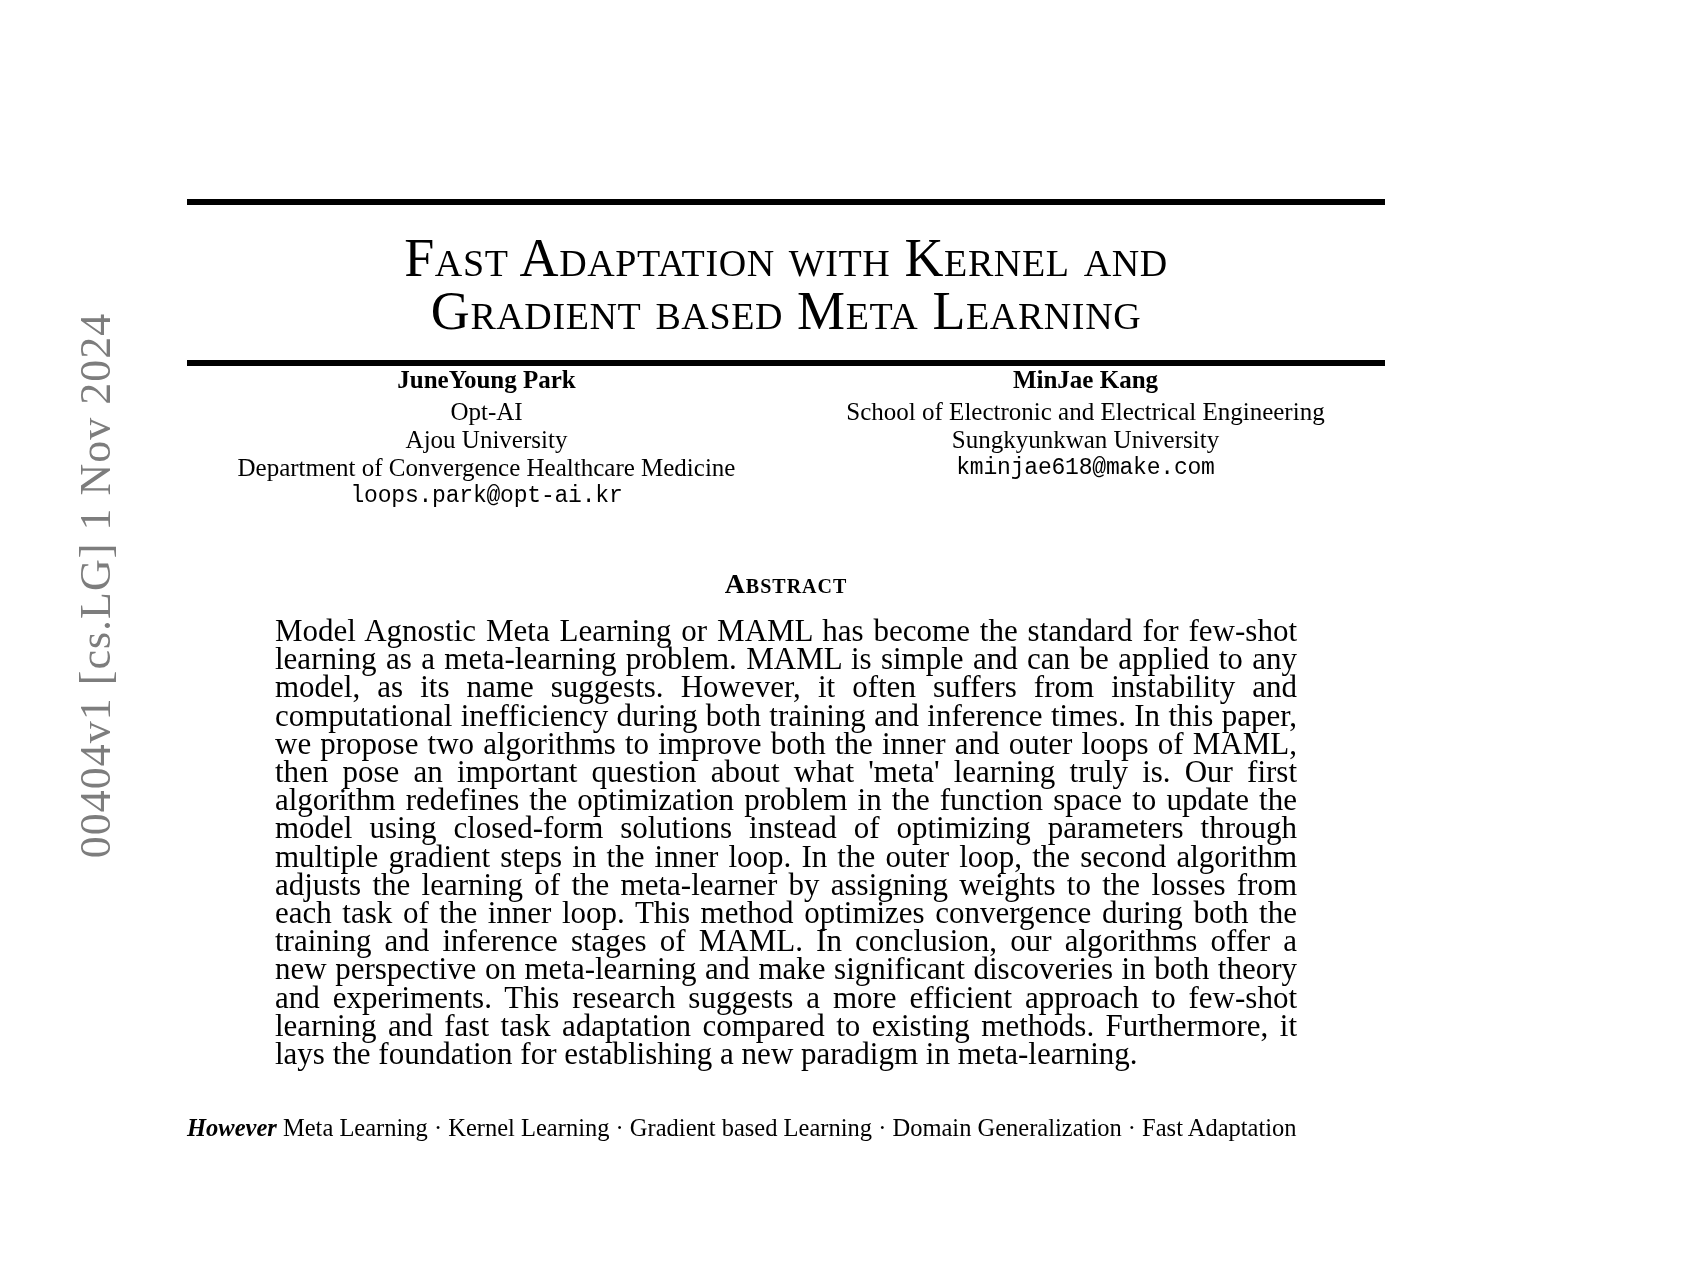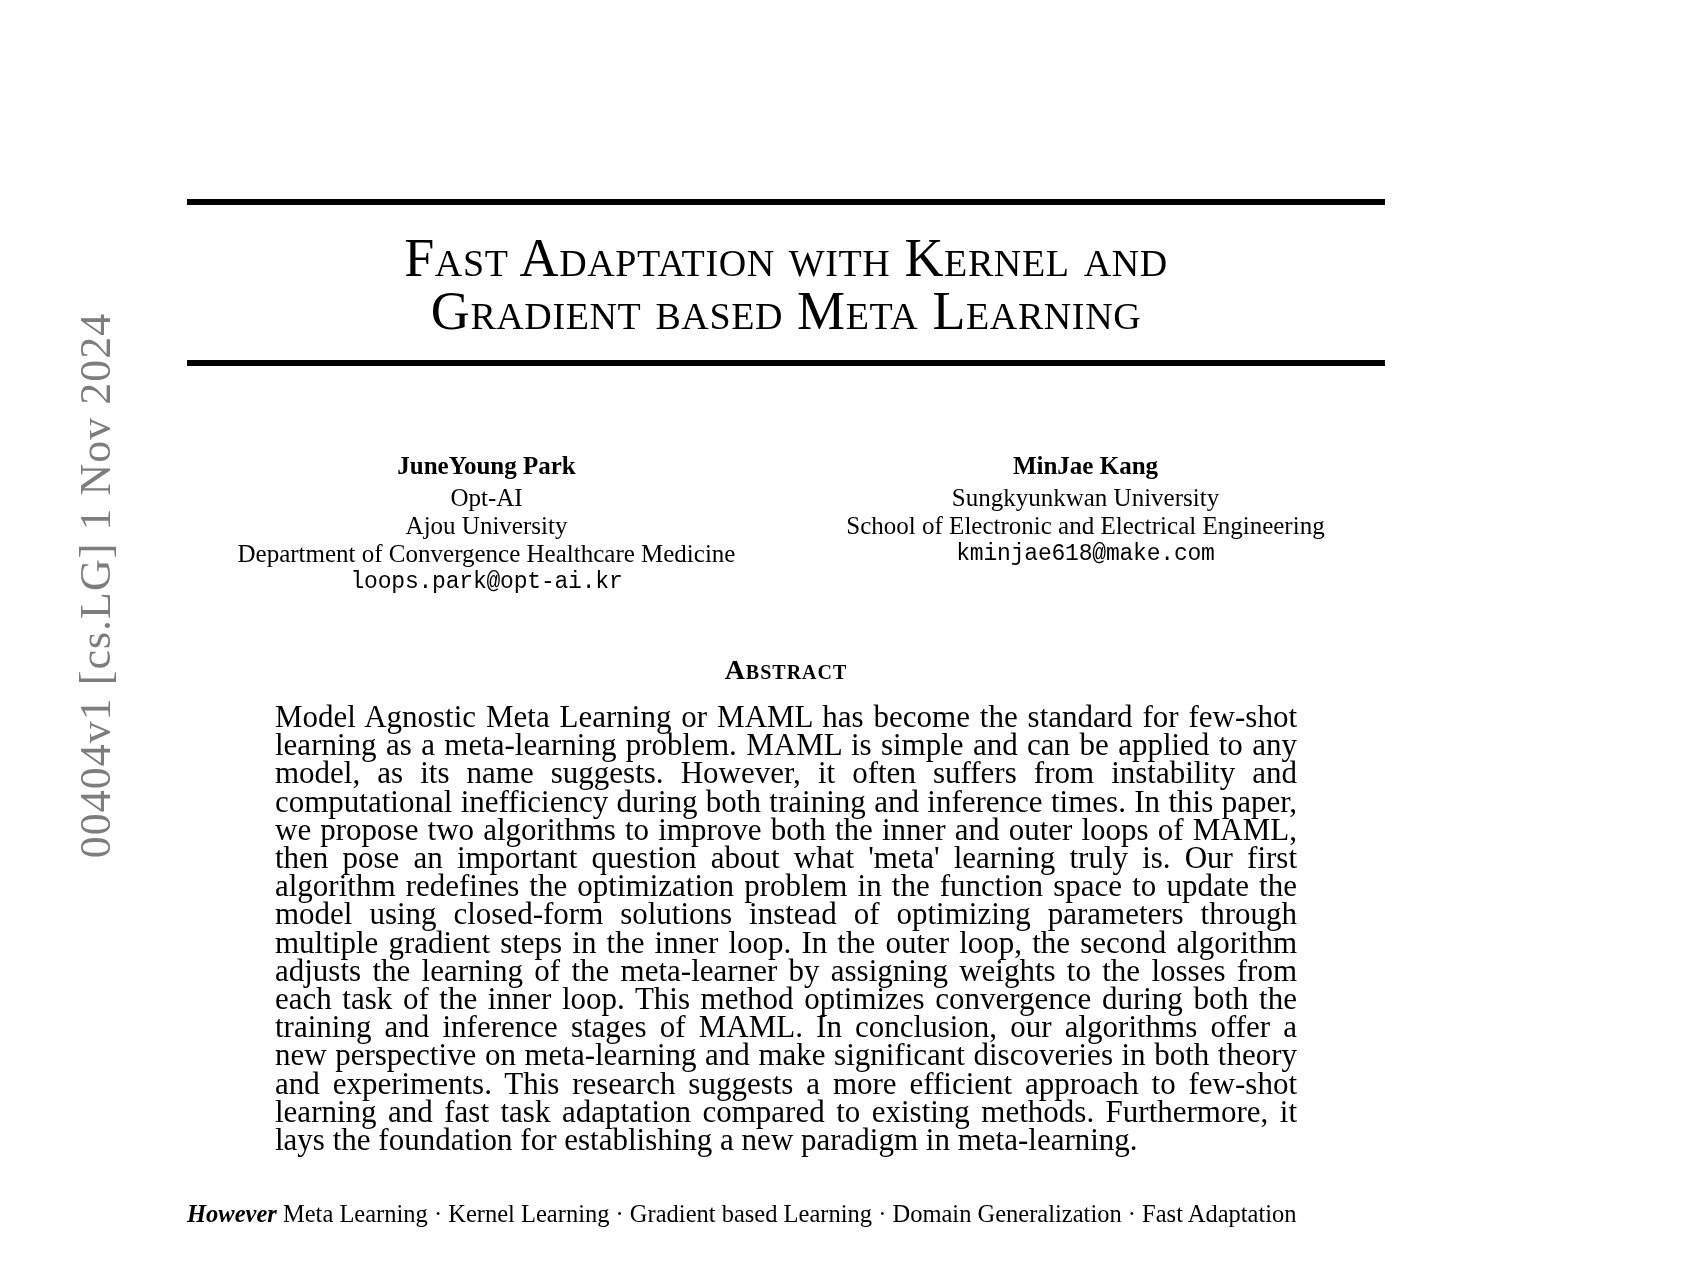--- a/index.html
+++ b/index.html
@@ -57,21 +57,20 @@
     font-variant: small-caps;
     font-size: 54px;
     line-height: 53px;
     letter-spacing: 0.6px;
     white-space: nowrap;
   }
 
   
   #authors {
     display: flex;
-    margin-top: 86px;
   }
   .author-col {
     flex: 1 1 50%;
     text-align: center;
     line-height: 28px;
   }
   .author-name {
     font-weight: bold;
     font-size: 25px;
     margin-bottom: 4px;
@@ -138,22 +137,22 @@
     <div class="author-col">
       <div class="author-name">JuneYoung Park</div>
       <div class="author-line">Opt-AI</div>
       <div class="author-line">Ajou University</div>
       <div class="author-line">Department of Convergence Healthcare Medicine</div>
       <div class="author-email">loops.park@opt-ai.kr</div>
     </div>
 
     <div class="author-col">
       <div class="author-name">MinJae Kang</div>
+      <div class="author-line">School of Electronic and Electrical Engineering</div>
       <div class="author-line">Sungkyunkwan University</div>
-      <div class="author-line">School of Electronic and Electrical Engineering</div>
       <div class="author-email">kminjae618@make.com</div>
     </div>
 
   </div>
 
   <div id="abstract-section">
     <div id="abstract-heading">Abstract</div>
     <div id="abstract-body">Model Agnostic Meta Learning or MAML has become the standard for few-shot learning as a meta-learning problem. MAML is simple and can be applied to any model, as its name suggests. However, it often suffers from instability and computational inefficiency during both training and inference times. In this paper, we propose two algorithms to improve both the inner and outer loops of MAML, then pose an important question about what 'meta' learning truly is. Our first algorithm redefines the optimization problem in the function space to update the model using closed-form solutions instead of optimizing parameters through multiple gradient steps in the inner loop. In the outer loop, the second algorithm adjusts the learning of the meta-learner by assigning weights to the losses from each task of the inner loop. This method optimizes convergence during both the training and inference stages of MAML. In conclusion, our algorithms offer a new perspective on meta-learning and make significant discoveries in both theory and experiments. This research suggests a more efficient approach to few-shot learning and fast task adaptation compared to existing methods. Furthermore, it lays the foundation for establishing a new paradigm in meta-learning.</div>
   </div>
 

